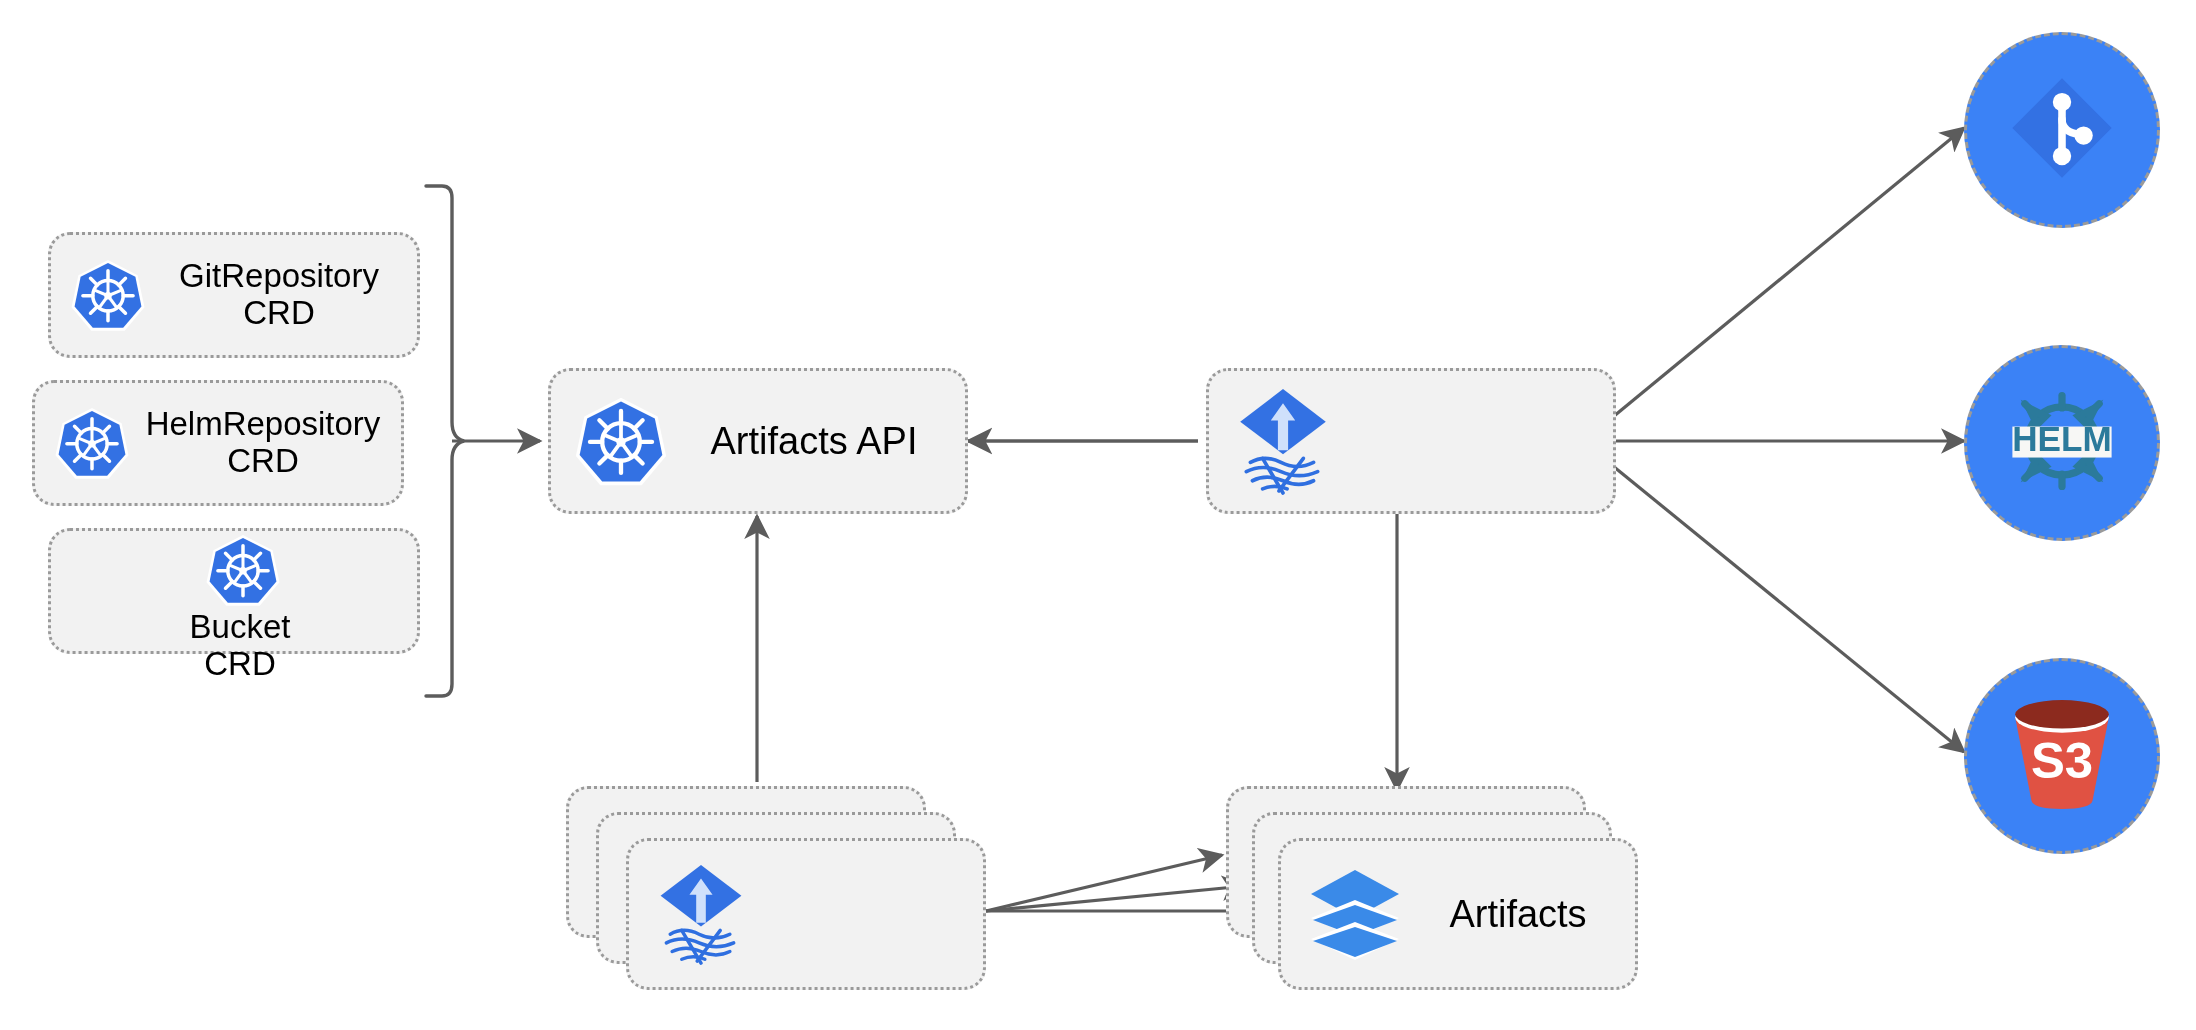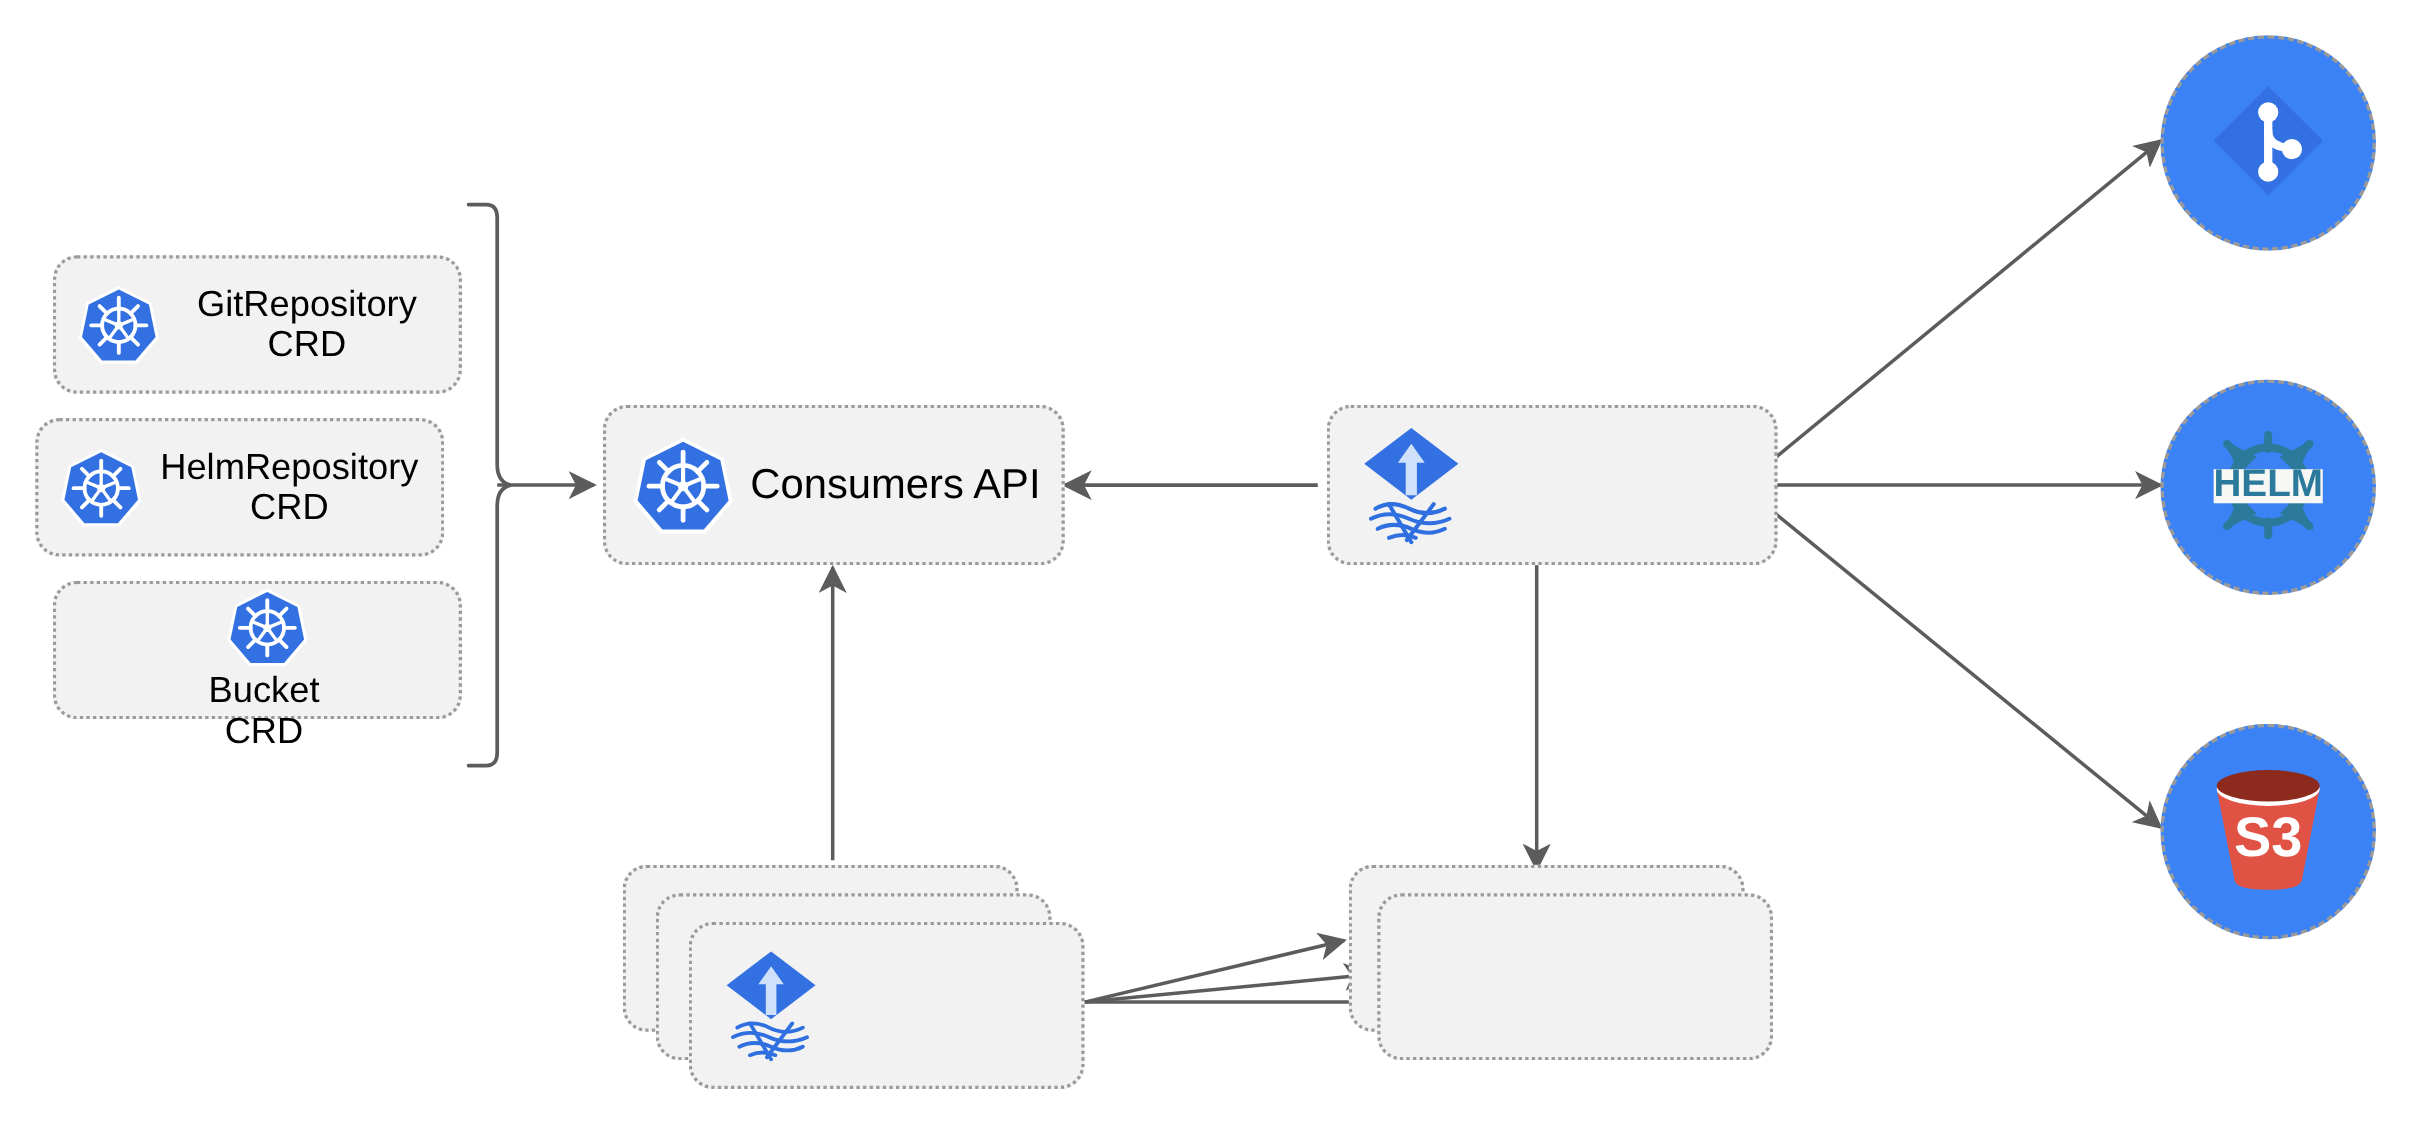--- a/index.html
+++ b/index.html
@@ -246,21 +246,21 @@
         <g fill="none" stroke="#ffffff" stroke-width="4" stroke-linecap="round">
           <line x1="50" y1="51" x2="50" y2="33"></line>
           <line x1="50" y1="51" x2="67" y2="44"></line>
           <line x1="50" y1="51" x2="61" y2="66"></line>
           <line x1="50" y1="51" x2="39" y2="66"></line>
           <line x1="50" y1="51" x2="33" y2="44"></line>
         </g>
         <circle cx="50" cy="51" r="5" fill="#ffffff"></circle>
       </svg>
     </span>
-    <span class="label" style="font-size:38px;">Consumers API</span>
+    <span class="label" style="font-size:38px;">Artifacts API</span>
   </div>
 
   <div class="node main-card" style="left:1206px; top:368px; width:410px; height:146px;">
     <span class="ico" style="width:104px;height:110px;">
       <svg width="102" height="108" viewBox="0 0 100 106">
         <polygon points="50,2 92,34 50,66 8,34" fill="#3371e3"></polygon>
         <path d="M 50 16 L 62 33 L 55 33 L 55 62 L 45 62 L 45 33 L 38 33 z" fill="#cfe0fb"></path>
         <g stroke="#2f6fe0" stroke-width="3.6" fill="none" stroke-linecap="round">
           <path d="M 18 74 Q 32 66 48 74 Q 64 82 80 74"></path>
           <path d="M 14 83 Q 30 75 48 83 Q 66 91 84 83"></path>
@@ -287,20 +287,32 @@
           <path d="M 30 100 Q 42 95 54 100"></path>
           <path d="M 30 70 L 50 104"></path>
           <path d="M 70 70 L 46 102"></path>
         </g>
       </svg>
     </span>
   </div>
 
   <div class="stack-back" style="left:1226px; top:786px; width:360px; height:152px;"></div>
   <div class="stack-back" style="left:1252px; top:812px; width:360px; height:152px; z-index:4;"></div>
+  <div class="node main-card" style="left:1278px; top:838px; width:360px; height:152px;">
+    <span class="ico" style="width:104px;height:104px;">
+      <svg width="100" height="100" viewBox="0 0 100 100">
+        <polygon points="50,6 94,30 50,54 6,30" fill="#3a8ae8"></polygon>
+        <polygon points="50,36 94,54 50,74 6,54" fill="#ffffff"></polygon>
+        <polygon points="50,41 92,56 50,72 8,56" fill="#3a8ae8"></polygon>
+        <polygon points="50,58 94,75 50,96 6,75" fill="#ffffff"></polygon>
+        <polygon points="50,63 92,77 50,93 8,77" fill="#3a8ae8"></polygon>
+      </svg>
+    </span>
+    <span class="label" style="font-size:38px;">Artifacts</span>
+  </div>
 
   <div class="circle" style="left:1964px; top:32px; width:196px; height:196px;">
     <span>
       <svg width="108" height="108" viewBox="0 0 100 100">
         <polygon points="50,4 96,50 50,96 4,50" fill="#3371e3"></polygon>
         <g stroke="#ffffff" stroke-width="7" fill="none" stroke-linecap="round">
           <line x1="50" y1="28" x2="50" y2="74"></line>
           <path d="M 50 42 Q 50 54 66 56"></path>
         </g>
         <circle cx="50" cy="26" r="8.5" fill="#ffffff"></circle>

